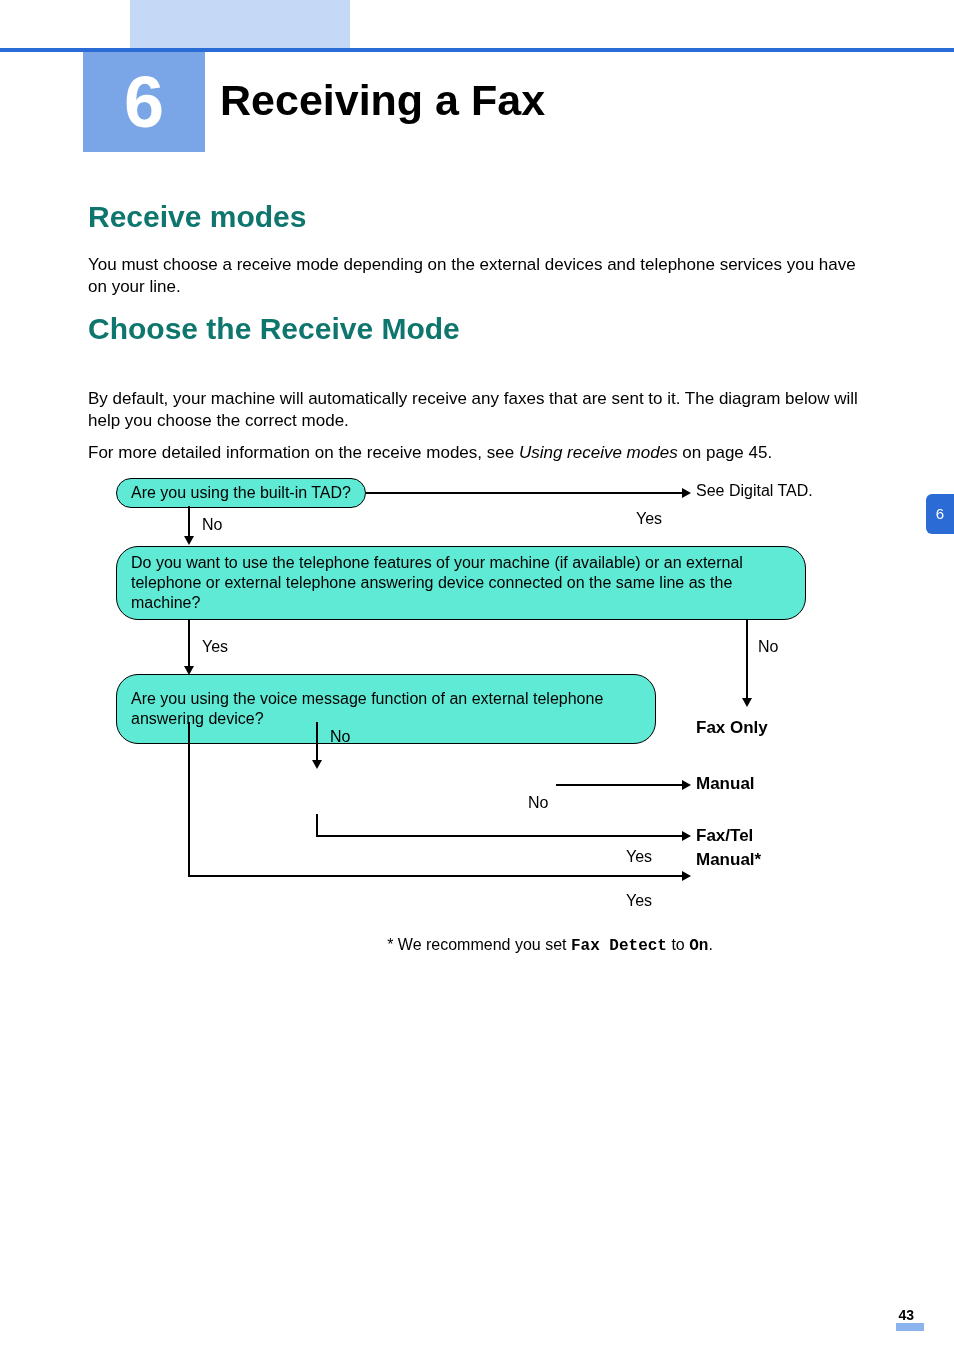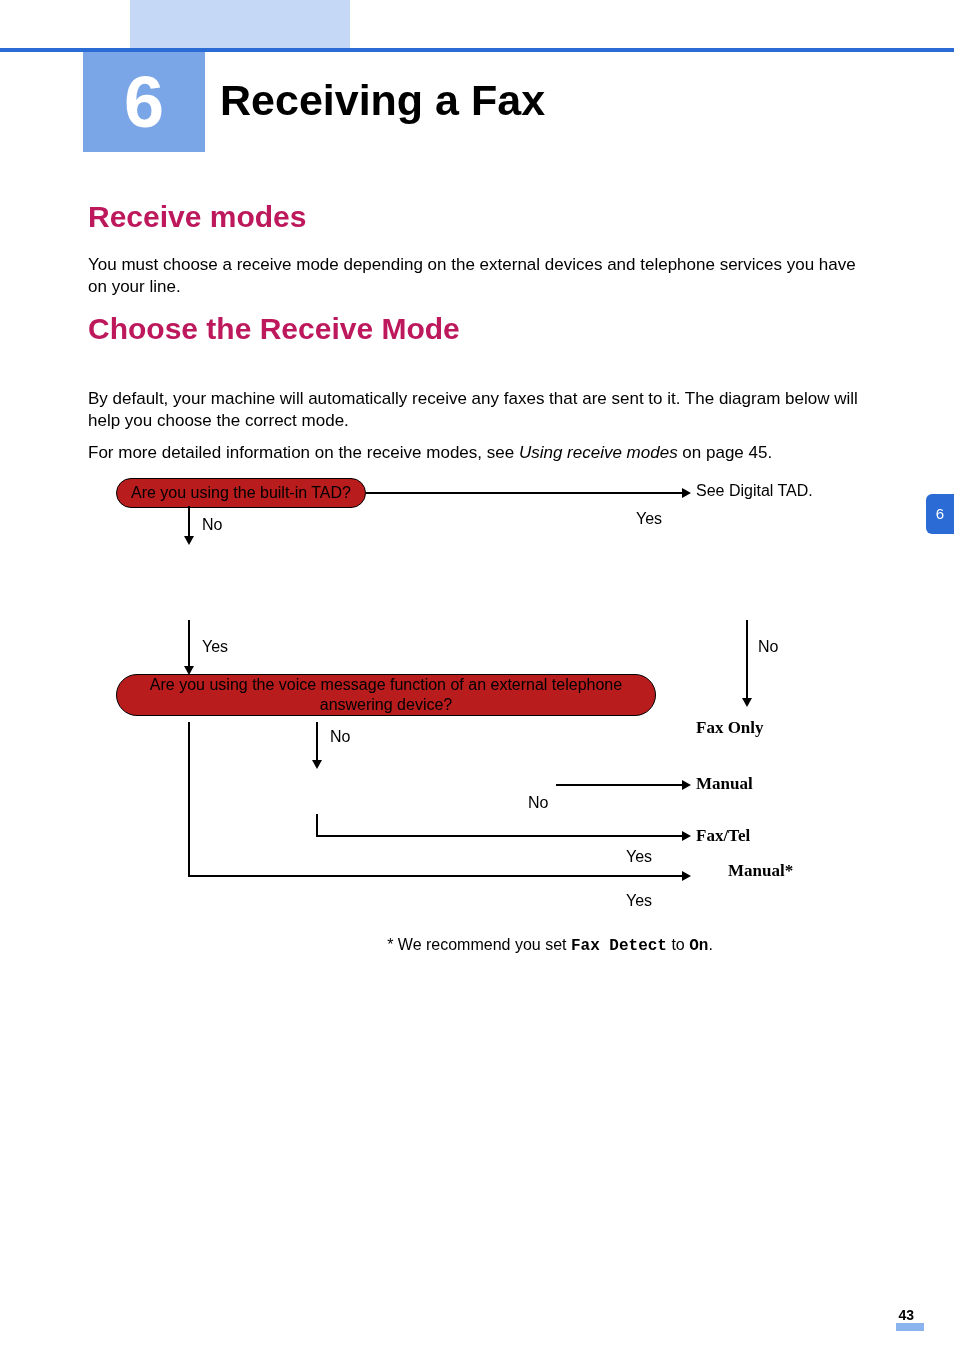--- a/index.html
+++ b/index.html
@@ -49,21 +49,21 @@
     position: absolute;
     top: 76px; left: 220px;
     font-size: 43px;
     font-weight: bold;
   }
   h1.section {
     position: absolute;
     left: 88px;
     font-size: 30px;
     font-weight: bold;
-    color: #be185d;
+    color: #0f766e;
   }
   .para {
     position: absolute;
     left: 88px;
     width: 780px;
     font-size: 17px;
     line-height: 1.3;
   }
   .side-tab {
     position: absolute;
@@ -99,30 +99,29 @@
     width: 760px;
     height: 480px;
   }
   .bubble {
     position: absolute;
     border: 1.6px solid #000;
     border-radius: 22px;
     padding: 6px 14px;
     font-size: 16px;
     line-height: 1.25;
-    background: #b91c1c;
-    text-align: center;
+    background: #5eead4;
   }
   .lbl {
     position: absolute;
     font-size: 16px;
   }
   .mode {
     position: absolute;
-    font-family: Liberation Serif, serif;
+    font-family: Liberation Sans, sans-serif;
     font-weight: bold;
     font-size: 17px;
   }
   .see {
     position: absolute;
     font-size: 16px;
   }
   .footnote {
     position: absolute;
     top: 936px; left: 300px;
@@ -178,38 +177,41 @@
   </div>
   <div class="hline" style="top:14px; left:250px; width:318px;"></div>
   <div class="arrow-right" style="top:10px; left:566px;"></div>
   <span class="see" style="top:4px; left:580px;">See Digital TAD.</span>
   <span class="lbl" style="top:32px; left:520px;">Yes</span>
 
   <div class="vline" style="top:28px; left:72px; height:32px;"></div>
   <div class="arrow-down" style="top:58px; left:67.5px;"></div>
   <span class="lbl" style="top:38px; left:86px;">No</span>
 
+  <div class="bubble" style="top:68px; left:0; width:690px;">
+    <span>Do you want to use the telephone features of your machine (if available) or an external telephone or external telephone answering device connected on the same line as the machine?</span>
+  </div>
 
   <div class="vline" style="top:142px; left:630px; height:80px;"></div>
   <div class="arrow-down" style="top:220px; left:625.5px;"></div>
   <span class="lbl" style="top:160px; left:642px;">No</span>
   <span class="mode" style="top:240px; left:580px;">Fax Only</span>
 
   <div class="vline" style="top:142px; left:72px; height:48px;"></div>
   <div class="arrow-down" style="top:188px; left:67.5px;"></div>
   <span class="lbl" style="top:160px; left:86px;">Yes</span>
 
-  <div class="bubble" style="top:196px; left:0; width:540px; padding:0 14px;">
+  <div class="bubble" style="top:196px; left:0; width:540px; padding:14px 14px;">
     <span>Are you using the voice message function of an external telephone answering device?</span>
   </div>
 
   <div class="vline" style="top:244px; left:72px; height:154px;"></div>
   <div class="hline" style="top:397px; left:72px; width:496px;"></div>
   <div class="arrow-right" style="top:393px; left:566px;"></div>
-  <span class="mode" style="top:383px; left:580px;margin-left:32px;">Manual*</span>
+  <span class="mode" style="top:372px; left:580px;">Manual*</span>
   <span class="lbl" style="top:414px; left:510px;">Yes</span>
 
   <div class="vline" style="top:244px; left:200px; height:40px;"></div>
   <div class="arrow-down" style="top:282px; left:195.5px;"></div>
   <span class="lbl" style="top:250px; left:214px;">No</span>
 
 
   <div class="hline" style="top:306px; left:440px; width:128px;"></div>
   <div class="arrow-right" style="top:302px; left:566px;"></div>
   <span class="mode" style="top:296px; left:580px;">Manual</span>

